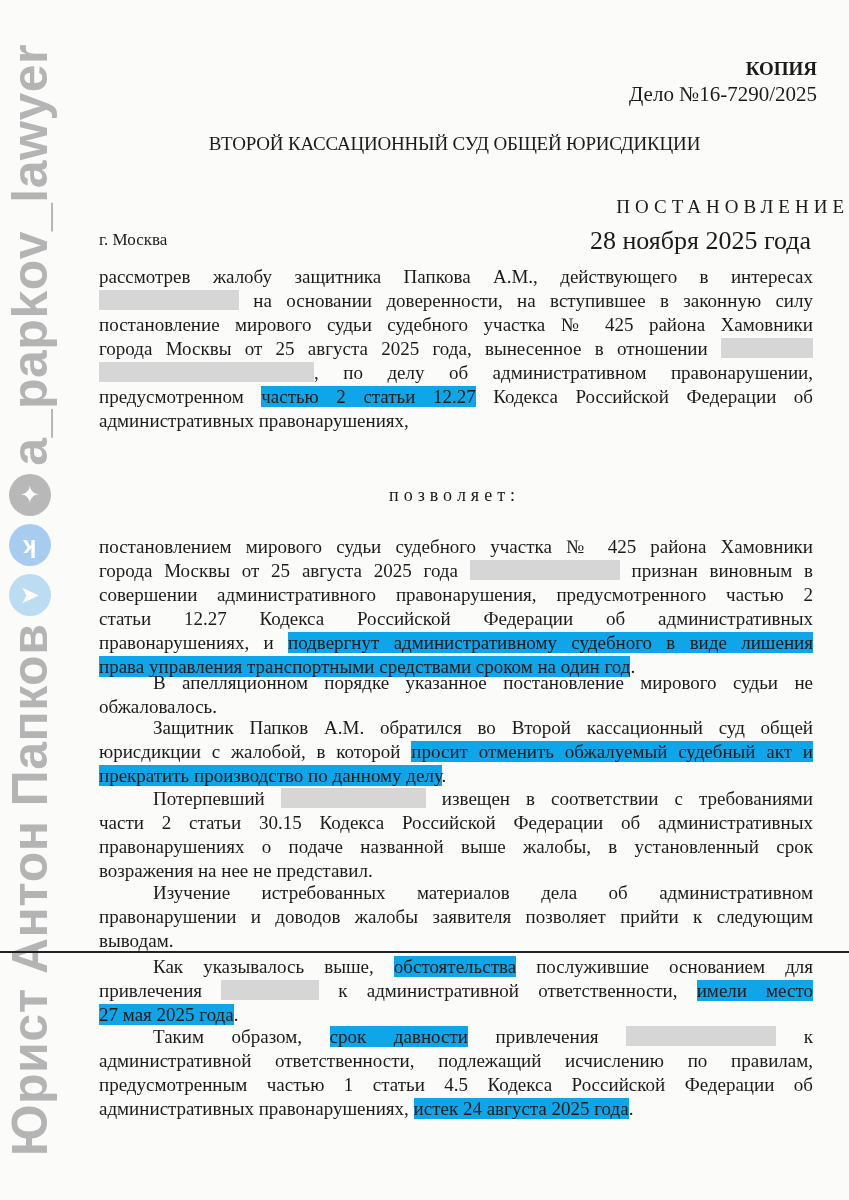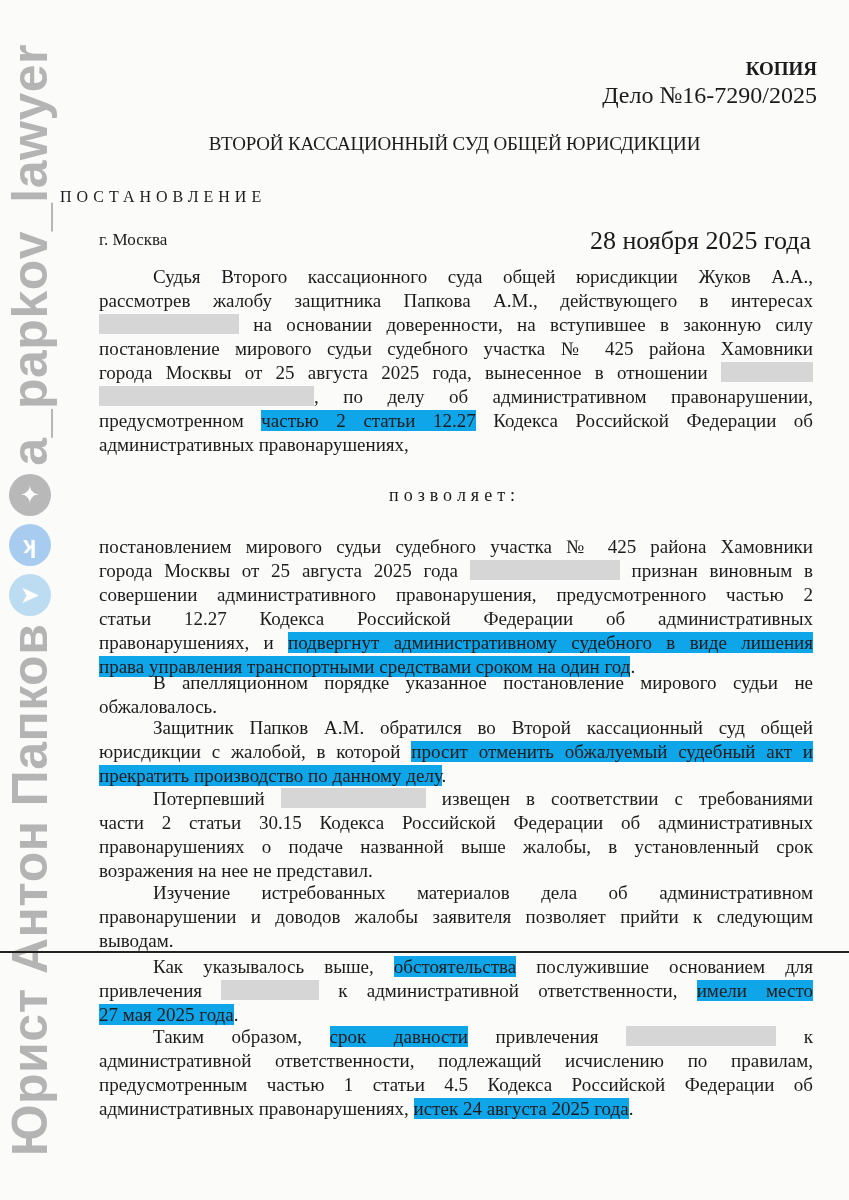--- a/index.html
+++ b/index.html
@@ -25,23 +25,23 @@
     width:42px; height:42px; border-radius:50%;
     display:inline-flex; align-items:center; justify-content:center;
     color:#fff; font-size:24px; font-weight:bold;
     transform: rotate(90deg);
   }
   .wm-tg { background:#bcdcf2; }
   .wm-vk { background:#a8ccf0; }
   .wm-dzen { background:#b8b8b8; }
 
   .copy-label { position:absolute; right:32px; top:58px; font-size:19px; font-weight:bold; }
-  .case-no { position:absolute; right:32px; top:82px; font-size:24px; }
+  .case-no { position:absolute; right:32px; top:82px; font-size:21px; }
   .court { position:absolute; left:0; width:849px; top:133px; text-align:center; font-size:19px; padding-left:60px; box-sizing:border-box; letter-spacing:-0.2px; }
-  .title { position:absolute; left:0; width:849px; top:188px; text-align:left; font-size:16px; letter-spacing:5px; padding-left:60px; box-sizing:border-box; }
+  .title { position:absolute; left:0; width:849px; top:196px; text-align:right; font-size:19px; letter-spacing:5px; padding-left:60px; box-sizing:border-box; }
   .city { position:absolute; left:99px; top:230px; font-size:17px; }
   .date { position:absolute; right:38px; top:226px; font-size:26px; }
   .subtitle { position:absolute; left:0; width:849px; top:485px; text-align:center; font-size:18px; letter-spacing:5px; padding-left:60px; box-sizing:border-box; }
 
   .para {
     position:absolute; left:99px; width:714px;
     font-size:19px; line-height:24px; text-align:justify;
   }
   .line { display:block; height:24px; white-space:nowrap; text-align-last:justify; }
   .line.last { text-align-last:left; }
@@ -66,21 +66,20 @@
   </div>
 
   <div class="copy-label">КОПИЯ</div>
   <div class="case-no">Дело №16-7290/2025</div>
   <div class="court">ВТОРОЙ КАССАЦИОННЫЙ СУД ОБЩЕЙ ЮРИСДИКЦИИ</div>
   <div class="title">ПОСТАНОВЛЕНИЕ</div>
   <div class="city">г. Москва</div>
   <div class="date">28 ноября 2025 года</div>
 
   <div class="para" style="top:265px;">
-    <span class="line ind">Судья Второго кассационного суда общей юрисдикции Жуков А.А.,</span>
     <span class="line">рассмотрев жалобу защитника Папкова А.М., действующего в интересах</span>
     <span class="line"><span class="redact" style="width:140px;"></span> <span>на основании доверенности, на вступившее в законную силу</span></span>
     <span class="line">постановление мирового судьи судебного участка № 425 района Хамовники</span>
     <span class="line"><span>города Москвы от 25 августа 2025 года, вынесенное в отношении</span> <span class="redact" style="width:92px;"></span></span>
     <span class="line"><span class="redact" style="width:215px;"></span><span>, по делу об административном правонарушении,</span></span>
     <span class="line"><span>предусмотренном</span> <span class="hl">частью 2 статьи 12.27</span> <span>Кодекса Российской Федерации об</span></span>
     <span class="line last">административных правонарушениях,</span>
   </div>
 
   <div class="subtitle">позволяет:</div>

